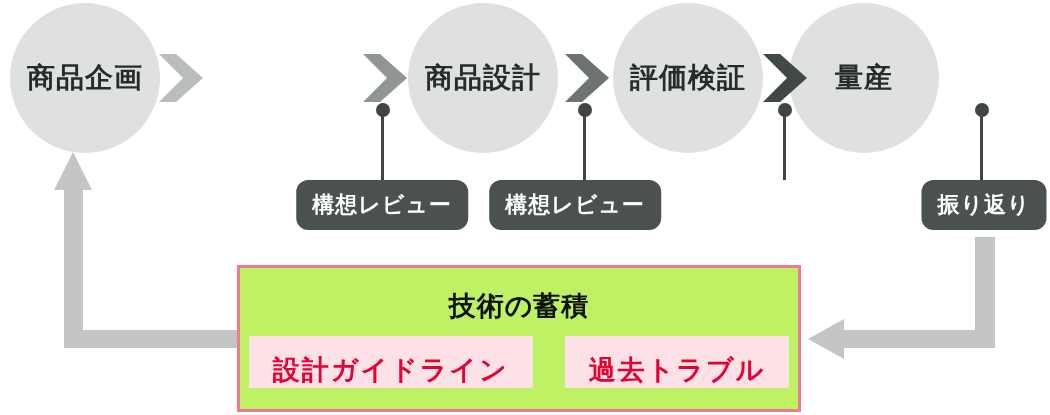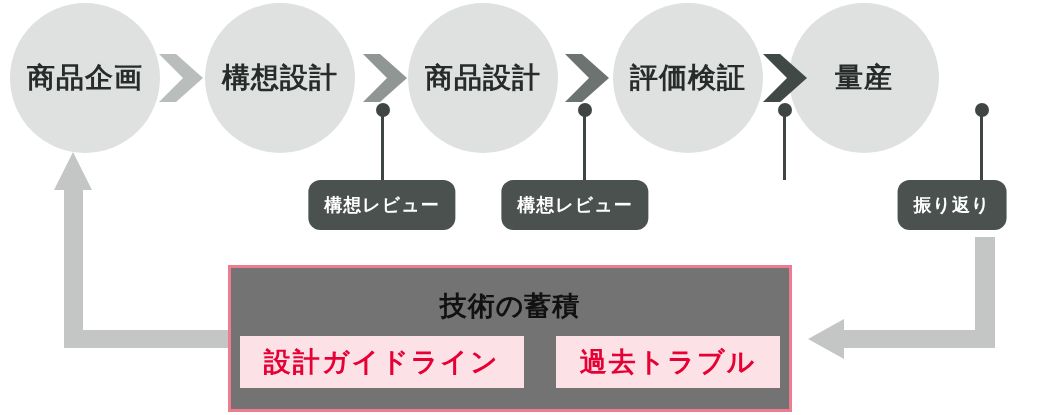--- a/index.html
+++ b/index.html
@@ -19,61 +19,58 @@
   .chevron{position:absolute;top:54px;width:44px;height:48px;}
   
   .dot{position:absolute;width:14px;height:14px;border-radius:50%;background:#3e4543;top:103px;}
   .vline{position:absolute;width:3px;background:#3e4543;top:110px;height:70px;}
   
   .review-pill{
     position:absolute;top:180px;height:50px;border-radius:12px;background:#4a514e;
     display:flex;align-items:center;justify-content:center;padding:0 16px;
     transform:translateX(-50%);white-space:nowrap;
   }
-  .review-pill span{color:#ffffff;font-size:18px;font-weight:bold;letter-spacing:1px;}
+  .review-pill span{color:#ffffff;font-size:22px;font-weight:bold;letter-spacing:1px;}
   
   .fb{position:absolute;background:#c3c6c5;}
   .fb-up-head{
     position:absolute;left:54px;top:152px;width:0;height:0;
     border-left:19px solid transparent;border-right:19px solid transparent;
     border-bottom:38px solid #c3c6c5;
   }
   .fb-left-head{
     position:absolute;left:808px;top:319px;width:0;height:0;
     border-top:20px solid transparent;border-bottom:20px solid transparent;
     border-right:36px solid #c3c6c5;
   }
   
   .knowledge-box{
-    position:absolute;left:228px;top:265px;width:564px;height:147px;
-    background:#737373;border:3px solid #ee7b90;box-sizing:border-box;
+    position:absolute;left:237px;top:265px;width:564px;height:147px;
+    background:#bef264;border:3px solid #ee7b90;box-sizing:border-box;
   }
   .knowledge-title{
     margin-top:20px;text-align:center;font-size:27px;font-weight:bold;color:#111111;
     letter-spacing:1px;
   }
   .chip-row{
     display:flex;justify-content:center;gap:32px;margin-top:12px;
   }
   .chip{
-    background:#fce2e7;height:52px;display:flex;align-items:center;justify-content:center;
+    background:#fce2e7;height:52px;display:flex;align-items:flex-end;justify-content:center;
     padding:0 24px;
   }
   .chip span{color:#e60033;font-size:27px;font-weight:bold;letter-spacing:2px;white-space:nowrap;}
 </style>
 </head>
 <body>
 
 <div class="canvas">
 
   <div class="step-circle" style="left:10px">
     <span>商品企画</span>
-  </div>
-  <div class="step-circle" style="left:205px">
-    <span>構想設計</span>
   </div>
   <div class="step-circle" style="left:613px">
     <span>評価検証</span>
   </div>
   <div class="step-circle" style="left:408px">
     <span>商品設計</span>
   </div>
   <div class="step-circle" style="left:789px">
     <span>量産</span>
   </div>
@@ -99,21 +96,21 @@
   <div class="dot" style="left:578px"></div>
   <div class="dot" style="left:778px"></div>
   <div class="dot" style="left:975px"></div>
 
   <div class="review-pill" style="left:382px">
     <span>構想レビュー</span>
   </div>
   <div class="review-pill" style="left:575px">
     <span>構想レビュー</span>
   </div>
-  <div class="review-pill" style="left:952px">
+  <div class="review-pill" style="left:984px">
     <span>振り返り</span>
   </div>
 
   <div class="fb" style="left:975px;top:237px;width:20px;height:111px;"></div>
   <div class="fb" style="left:844px;top:330px;width:151px;height:18px;"></div>
   <div class="fb-left-head"></div>
 
   <div class="fb" style="left:64px;top:330px;width:179px;height:18px;"></div>
   <div class="fb" style="left:64px;top:186px;width:19px;height:162px;"></div>
   <div class="fb-up-head"></div>

